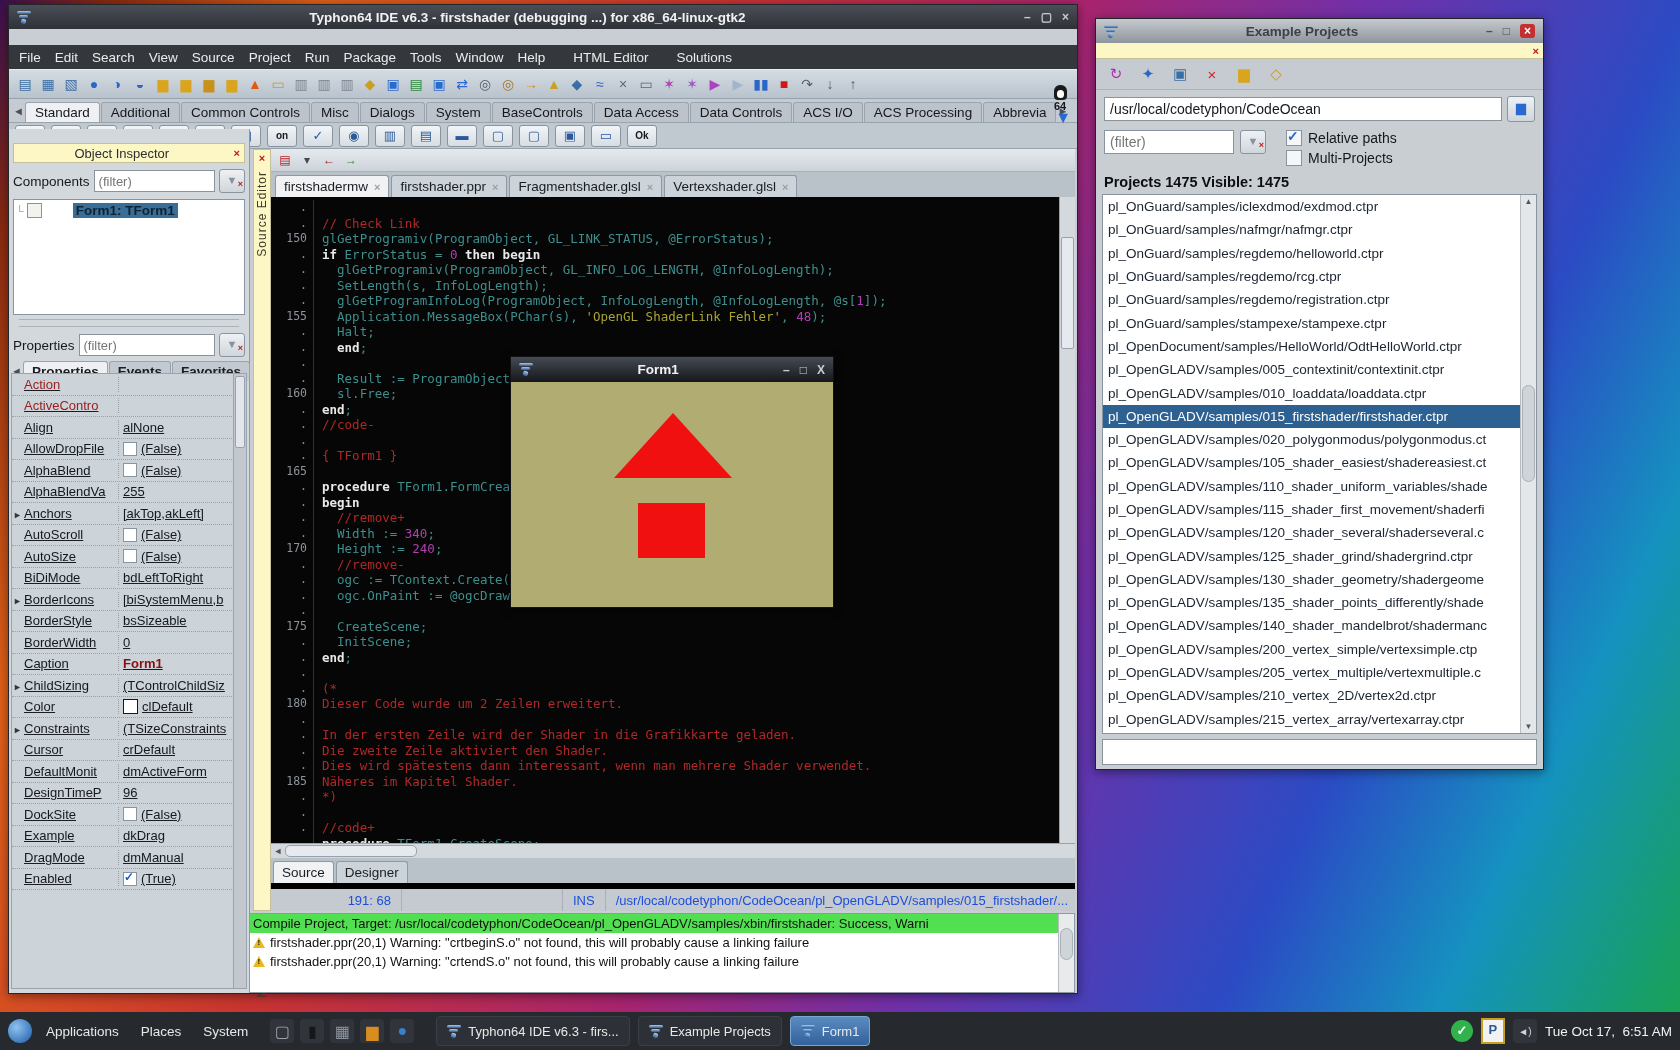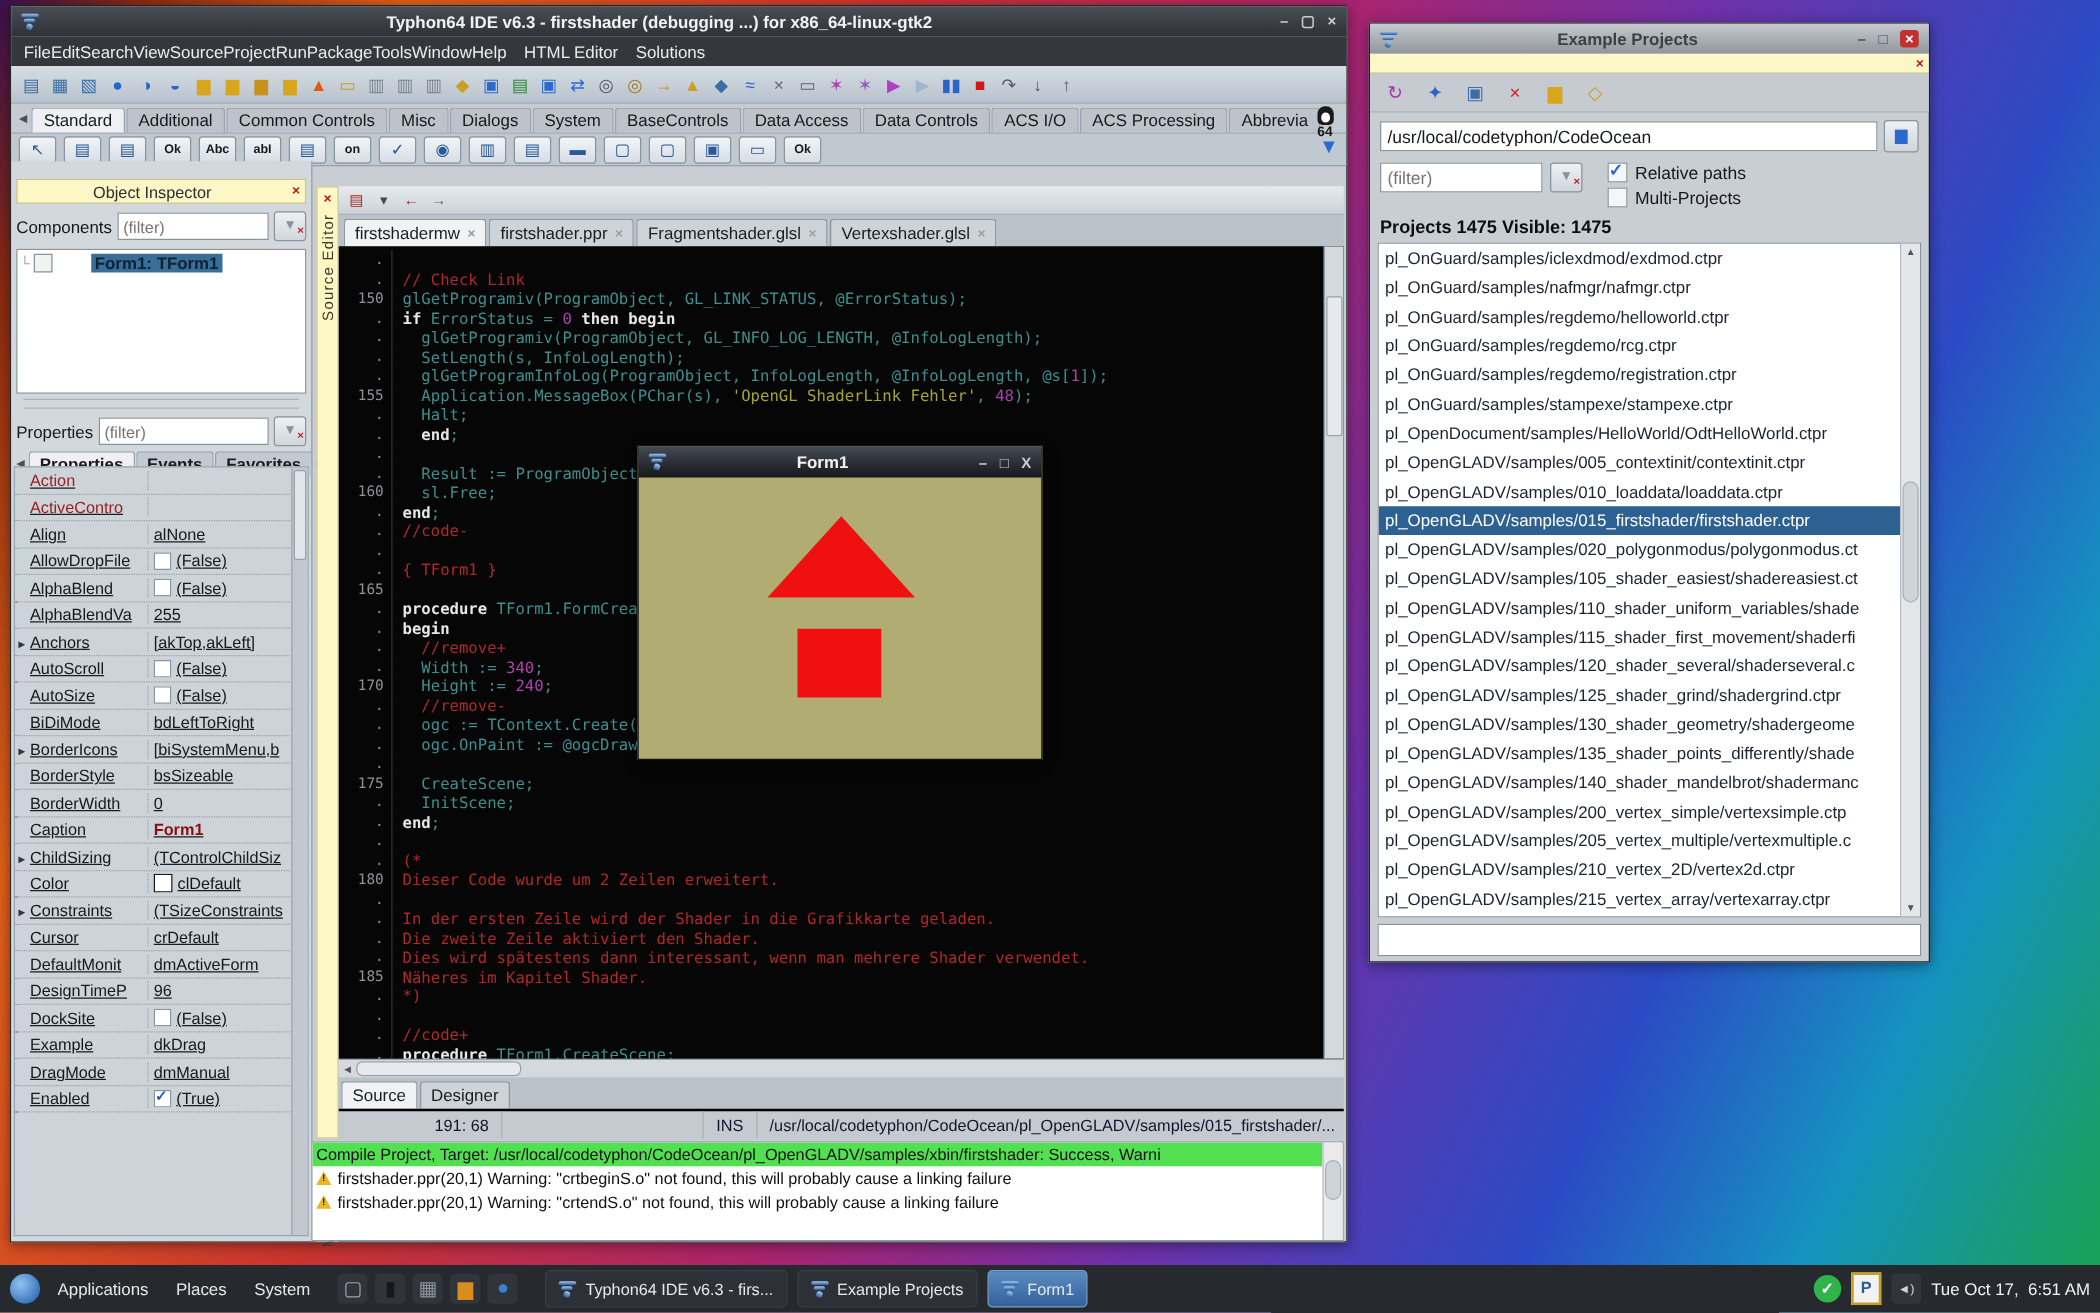--- a/index.html
+++ b/index.html
@@ -12,21 +12,21 @@
   .titlebar{height:24px;background:linear-gradient(#4a4e56,#2e3138);display:flex;align-items:center;
     color:#f2f2f2;font-weight:bold;font-size:13.5px;padding:0 8px;}
   .titlebar .t-title{flex:1;text-align:center;}
   .winbtns{display:flex;gap:10px;color:#c8ccd2;font-size:12px;font-weight:bold;}
   .winbtns span{cursor:default;}
   .tornado{display:inline-block;width:14px;height:13px;position:relative;flex:0 0 auto;}
   .tornado i{position:absolute;background:linear-gradient(#aacdf0,#2a5a9a);border-radius:2px;}
   .tornado i:nth-child(1){left:0;top:0;width:14px;height:3px;}
   .tornado i:nth-child(2){left:2px;top:4px;width:9px;height:3px;}
   .tornado i:nth-child(3){left:4px;top:8px;width:5px;height:5px;transform:rotate(20deg);}
-  .menubar{height:24px;background:#34373c;display:flex;align-items:center;color:#ececec;font-size:13.5px;padding:0 10px;}
+  .menubar{height:24px;background:#34373c;display:flex;align-items:center;color:#ececec;font-size:13.5px;padding:0 10px;gap:14px;margin-top:16px;}
   .menu-item{cursor:default;}
   .menu-item.extra{margin-left:14px;}
   .toolbar{height:28px;background:linear-gradient(#d4dbe2,#b9c3cd);display:flex;align-items:center;padding:0 6px;gap:3px;border-top:1px solid #e8ecf0;border-bottom:1px solid #98a2ac;}
   .tbico{width:20px;height:20px;display:flex;align-items:center;justify-content:center;font-size:14px;border-radius:3px;}
   .paletterow{height:23px;background:#c5cbd3;display:flex;align-items:flex-end;padding:0 2px 0 4px;border-bottom:1px solid #9aa4ae;}
   .pal-arrow{width:12px;color:#4a4f55;font-size:11px;align-self:center;}
   .pal-tab{padding:2px 9px;font-size:13.5px;color:#15181c;border:1px solid #9aa4ae;border-bottom:none;background:#bcc3cb;border-radius:3px 3px 0 0;margin-right:1px;white-space:nowrap;}
   .pal-tab.active{background:#eef0f3;font-weight:normal;}
   .comprow{height:25px;background:#c0c8d0;display:flex;align-items:center;gap:6px;padding:0 6px;border-bottom:1px solid #98a2ac;}
   .compico{min-width:22px;height:20px;display:flex;align-items:center;justify-content:center;font-size:13px;color:#2a5a9a;background:linear-gradient(#f2f5f8,#d6dde4);border:1px solid #8a949e;border-radius:3px;padding:0 3px;}
@@ -84,21 +84,21 @@
   .lnum{width:36px;text-align:right;color:#8d939a;flex:0 0 auto;font-size:11.5px;padding-right:6px;}
   .lbody{border-left:1px solid #2e3238;padding-left:8px;flex:1;}
   .c-i{color:#3f8e8e;} .c-k{color:#e8e8e8;font-weight:bold;} .c-c{color:#b02828;}
   .c-n{color:#b040b0;} .c-s{color:#a8a432;}
   .edvsb{width:15px;background:#d4d9de;border-left:1px solid #98a2ac;position:relative;}
   .edvsb .thumb{position:absolute;top:40px;left:1px;right:1px;height:110px;background:#e6eaee;border:1px solid #98a2ac;border-radius:2px;}
   .edhsb{height:14px;background:#d4d9de;border-top:1px solid #98a2ac;display:flex;align-items:center;}
   .edhsb .harr{width:14px;text-align:center;font-size:9px;color:#555;}
   .edhsb .thumb{width:130px;height:10px;background:#e6eaee;border:1px solid #98a2ac;border-radius:5px;}
   .srctabs{height:25px;background:#b9c1c9;display:flex;align-items:flex-end;padding-left:2px;}
-  .statusbar{height:22px;background:#c4cad0;border-top:2px solid #000000;display:flex;align-items:center;font-size:13px;color:#0f172a;}
+  .statusbar{height:22px;background:#c4cad0;border-top:6px solid #000000;display:flex;align-items:center;font-size:13px;color:#1d4ed8;}
   .statusbar .seg{padding:0 10px;border-right:1px solid #a8b0b8;height:100%;display:flex;align-items:center;}
   
   .msgs{position:absolute;left:240px;right:2px;top:908px;height:78px;background:#fff;border:1px solid #8f99a3;display:flex;}
   .msgbody{flex:1;overflow:hidden;}
   .msgrow{display:flex;align-items:center;gap:5px;height:19px;font-size:13px;white-space:nowrap;padding-left:3px;color:#111;}
   .msgrow.success{background:#52e052;}
   .warnico{width:0;height:0;border-left:6px solid transparent;border-right:6px solid transparent;border-bottom:11px solid #e8b820;position:relative;flex:0 0 auto;}
   .warnico::after{content:"!";position:absolute;left:-1.5px;top:1px;font-size:8px;font-weight:bold;color:#222;}
   .bubbleico{width:11px;height:9px;border:1.5px solid #4a8ac8;border-radius:2px;flex:0 0 auto;}
   .msgsb{width:15px;background:#e8eaec;border-left:1px solid #b8bcc2;position:relative;}

